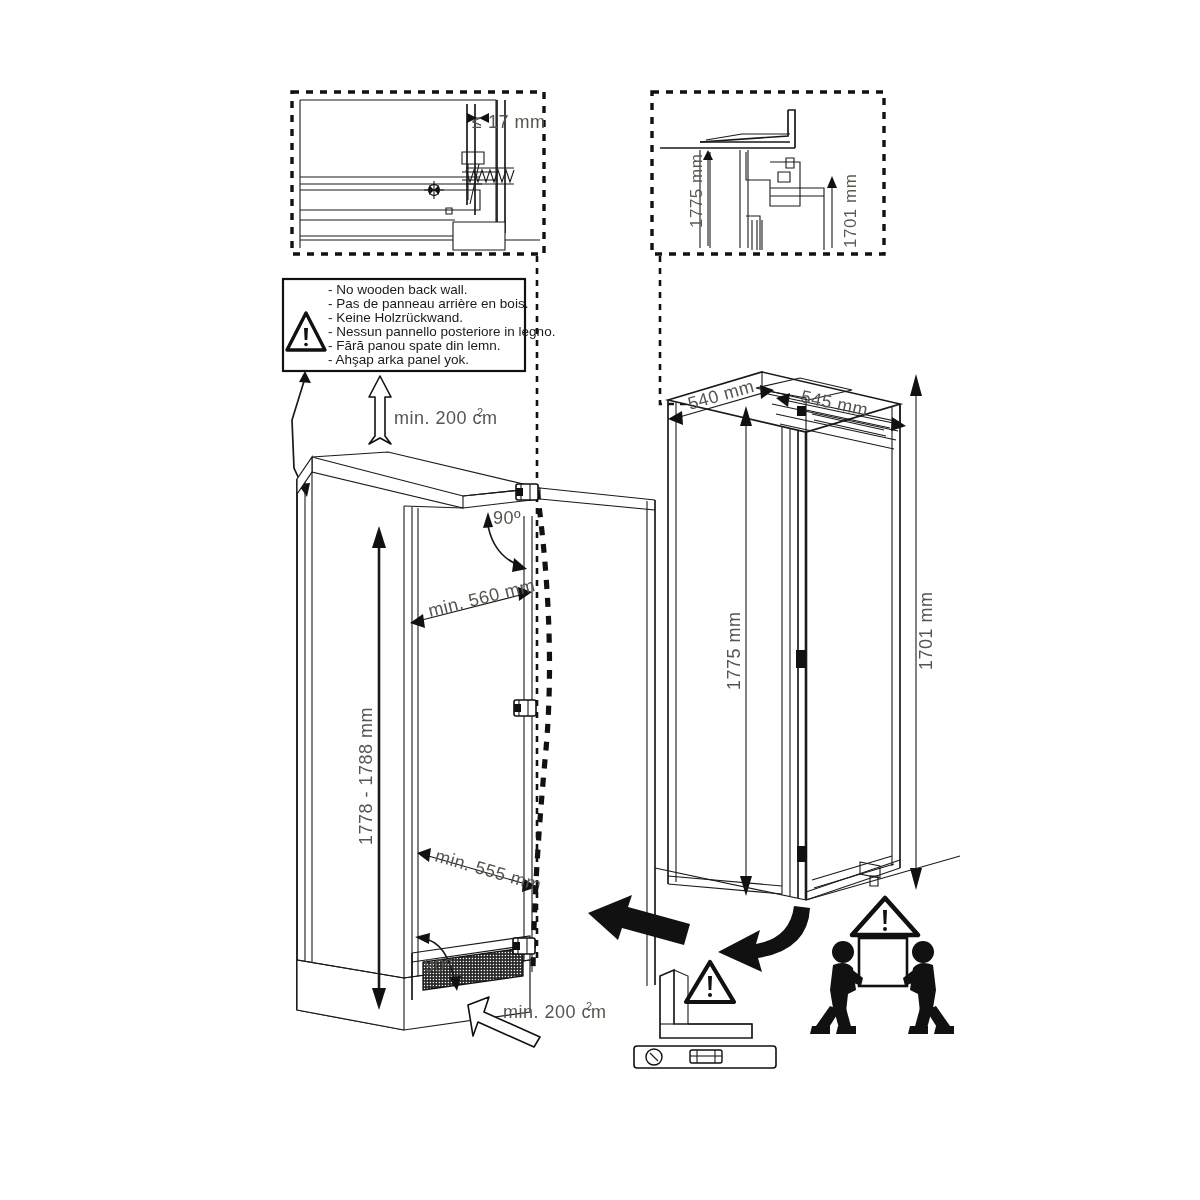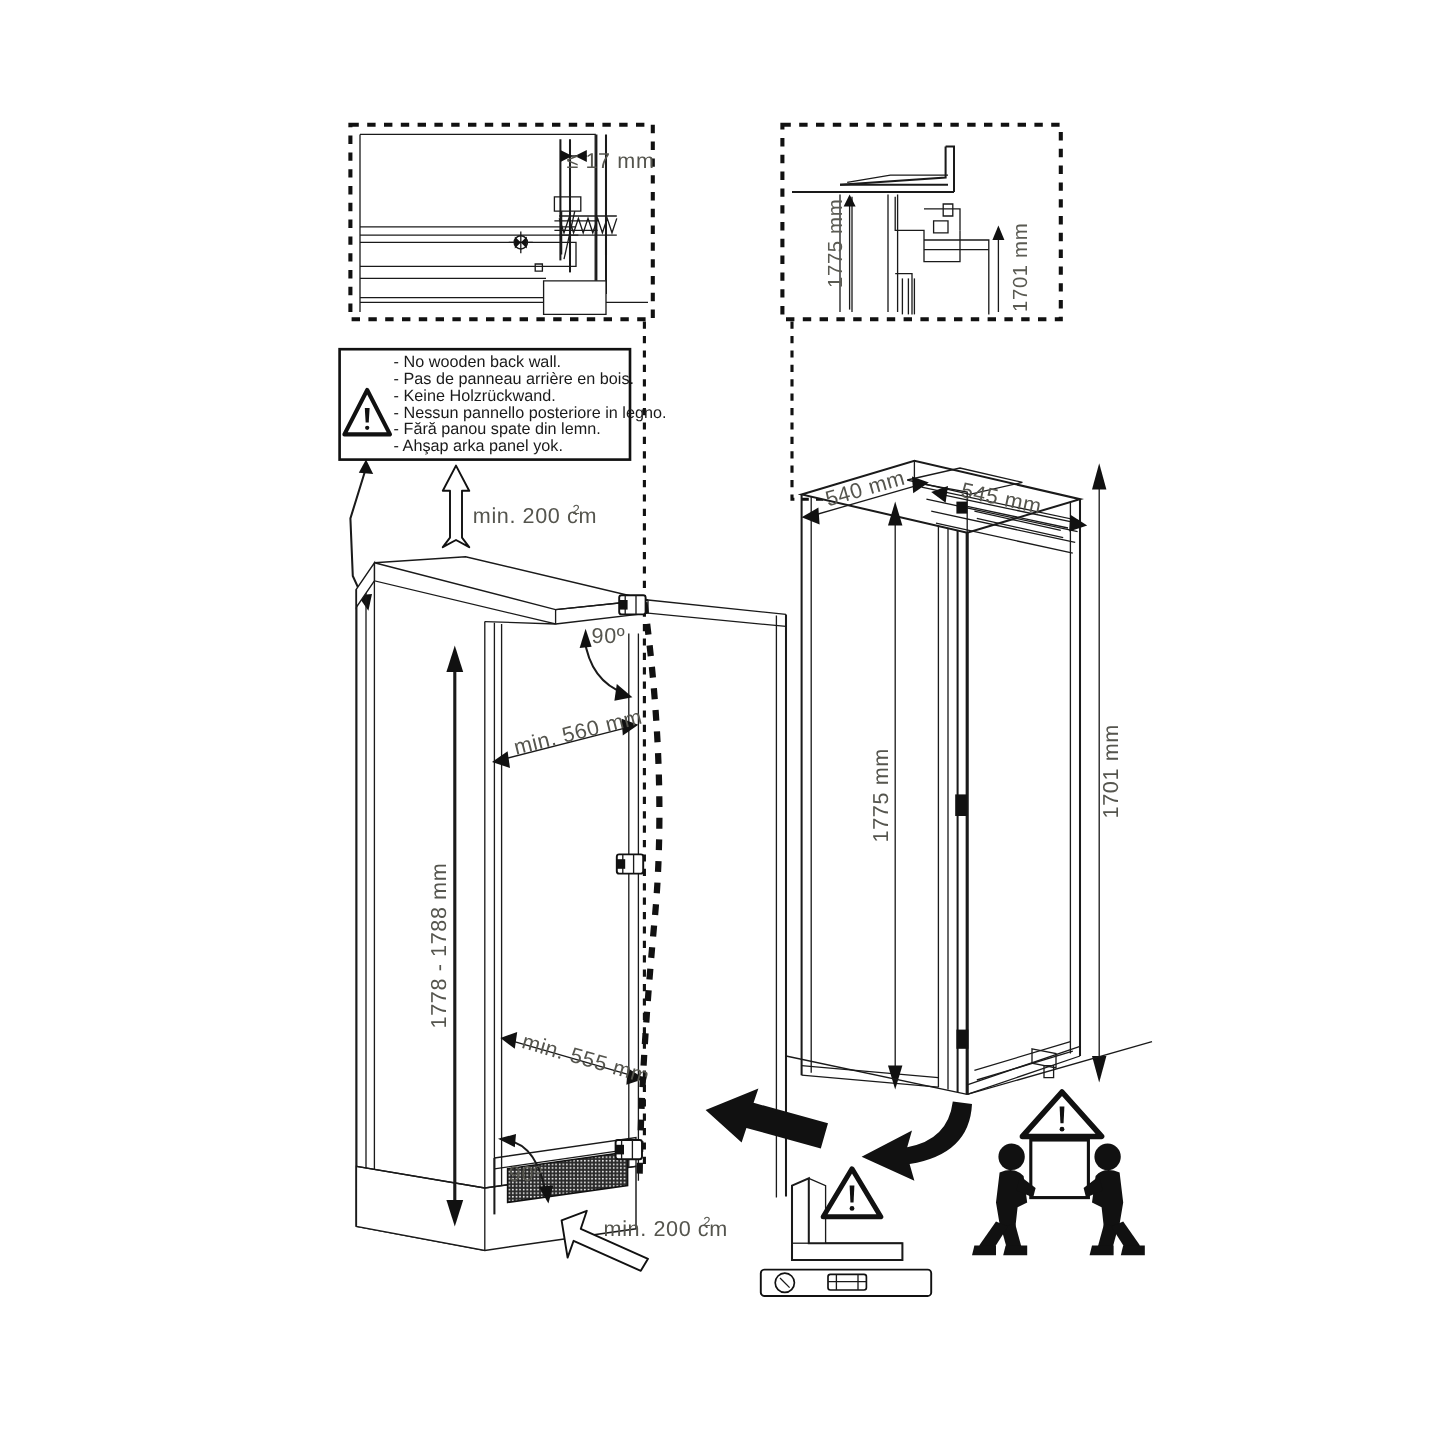--- a/index.html
+++ b/index.html
@@ -10,21 +10,21 @@
   body {
     width: 1200px;
     height: 1200px;
     font-family: "Liberation Sans", sans-serif;
     overflow: hidden;
     position: relative;
   }
   #diagram-root {
     position: absolute;
     left: 0;
-    top: 12px;
+    top: 0;
     width: 1200px;
     height: 1020px;
   }
   svg#main-svg {
     display: block;
     width: 1200px;
     height: 1200px;
   }
   .dim-text {
     font-family: "Liberation Sans", sans-serif;

